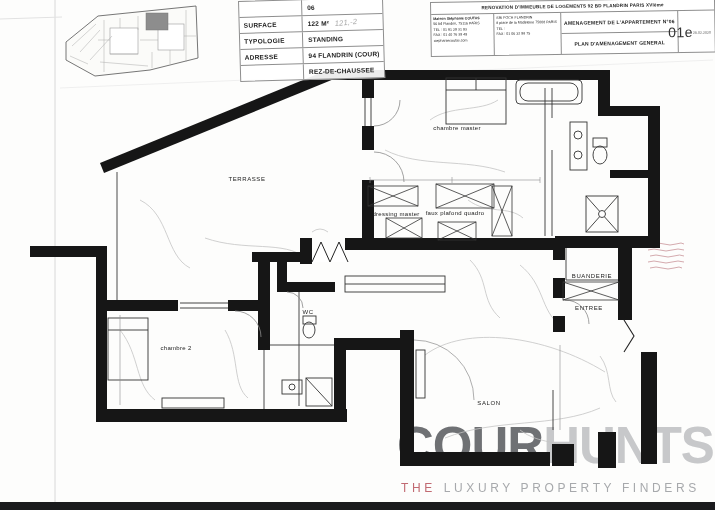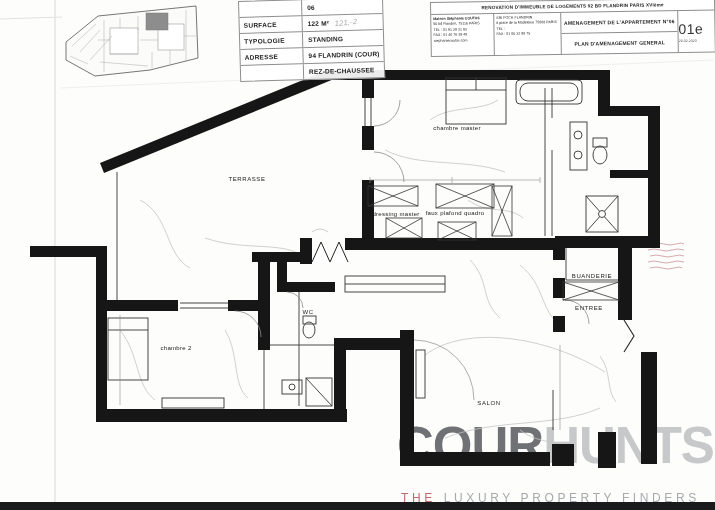--- a/index.html
+++ b/index.html
@@ -12,21 +12,21 @@
   #plan-layer{position:absolute;z-index:2;inset:0;}
   #labels-layer{position:absolute;z-index:3;inset:0;}
   #header-layer{position:absolute;z-index:4;inset:0;}
   #bottom-bar{position:absolute;z-index:5;left:0;right:0;bottom:0;height:8px;background:#1a1b1d;}
 
   
   .logo-words{position:absolute;left:397px;top:420px;white-space:nowrap;
               font-weight:700;font-size:51px;letter-spacing:-1px;line-height:1;}
   .logo-home{color:#6f7174;}
   .logo-hunts{color:#c7c8ca;}
-  .logo-tagline{position:absolute;left:401px;top:491px;white-space:nowrap;
+  .logo-tagline{position:absolute;left:401px;top:481px;white-space:nowrap;
                 font-size:12px;letter-spacing:3.6px;font-weight:400;color:#a7a9ac;}
   .tag-the{color:#c16a72;margin-right:8px;}
 
   
   .room-label{position:absolute;transform:translate(-50%,-50%);
               font-size:6px;color:#1b1b1b;white-space:nowrap;letter-spacing:0.3px;}
   .room-label.caps{font-size:6px;letter-spacing:0.6px;}
 
   
   #title-block{position:absolute;left:238px;top:1px;width:143px;
@@ -50,21 +50,21 @@
   #hb-cells{display:flex;height:41px;}
   .hb-cell{border-right:1px solid #8f8f8f;}
   .hb-cell:last-child{border-right:none;}
   .hb-info{width:58px;padding:2px 2px;font-size:3.6px;line-height:1.5;}
   .hb-info .b{font-weight:700;}
   .hb-client{width:62px;padding:2px 2px;font-size:3.6px;line-height:1.5;}
   .hb-drawing{width:116px;display:flex;flex-direction:column;}
   .hb-drawing .dcell{flex:1;display:flex;align-items:center;justify-content:center;
                      font-size:5px;font-weight:700;letter-spacing:0.2px;white-space:nowrap;}
   .hb-drawing .dcell:first-child{border-bottom:1px solid #8f8f8f;}
-  .hb-rev{width:22px;display:flex;flex-direction:column;justify-content:center;}
+  .hb-rev{width:22px;display:flex;flex-direction:row;align-items:center;justify-content:center;}
   .hb-rev .rev{font-size:14px;color:#333;letter-spacing:0.5px;}
   .hb-rev .date{font-size:3.6px;color:#555;margin-top:2px;}
 </style>
 </head>
 <body>
 
 <div id="page">
 
   <div id="logo-layer">
     <div class="logo-words"><span class="logo-home">COUR</span><span class="logo-hunts">HUNTS</span></div>

